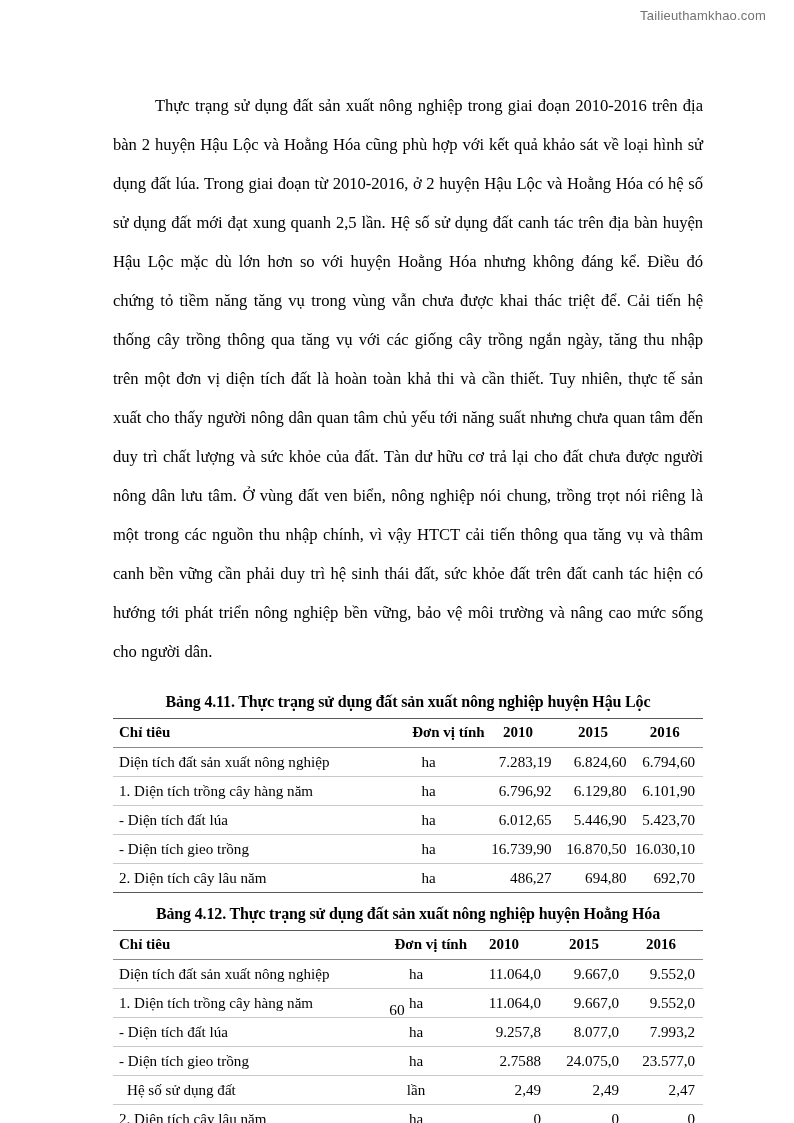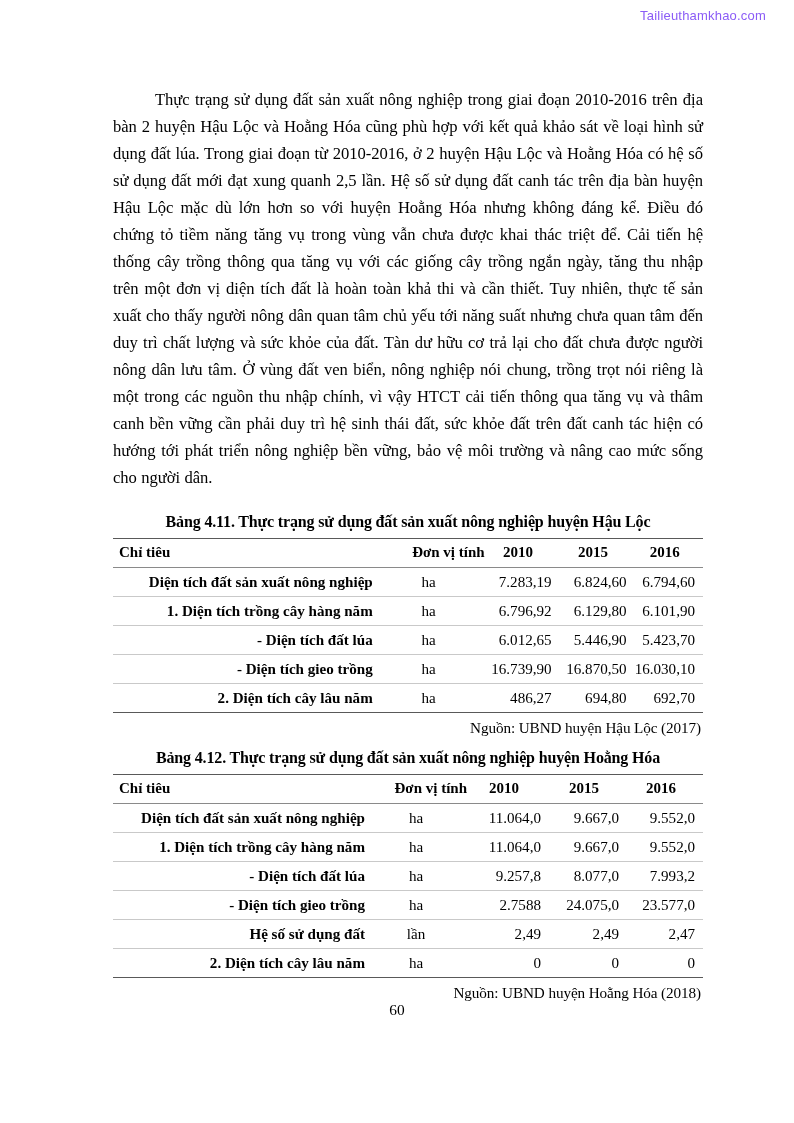--- a/index.html
+++ b/index.html
@@ -22,21 +22,21 @@
     background: #ffffff;
   }
 
   
   .watermark {
     position: absolute;
     top: 8px;
     right: 28px;
     font-family: "Liberation Sans", "DejaVu Sans", sans-serif;
     font-size: 13px;
-    color: #8b5cf6;
+    color: #737373;
     letter-spacing: 0.2px;
     white-space: nowrap;
   }
 
   
   .content {
     position: absolute;
     left: 113px;
     top: 86px;
     width: 590px;
@@ -47,21 +47,21 @@
     font-weight: bold;
     font-size: 15.5px;
     margin: 0 0 12px 0;
     padding-left: 2px;
     letter-spacing: -0.1px;
   }
 
   p.body-text {
     margin: 0;
     font-size: 16.6px;
-    line-height: 27px;
+    line-height: 39px;
     text-align: justify;
     text-indent: 42px;
     letter-spacing: -0.05px;
     word-spacing: 0.4px;
   }
 
   
   .table-block {
     margin-top: 22px;
   }
@@ -87,21 +87,21 @@
   }
   table.data-table tbody td {
     padding: 5.5px 0 5.5px 0;
     border-bottom: 0.7px solid #c9c9c9;
   }
   table.data-table tbody tr:last-child td {
     border-bottom: 1.6px solid #595959;
   }
 
   
-  .col-name  { text-align: right;  padding-left: 6px !important; font-weight: bold; }
+  .col-name  { text-align: left;  padding-left: 6px !important; }
   .col-unit  { text-align: center; }
   .col-num   { text-align: right; padding-right: 8px !important; }
   th.col-name { text-align: left; padding-left: 6px !important; }
   th.col-unit { text-align: right; }
   th.col-num  { text-align: center; padding-right: 8px !important; }
 
   .indent-row { padding-left: 14px !important; }
 
   
   .t411 col.c1 { width: 260px; }
@@ -198,21 +198,20 @@
           <tr>
             <td class="col-name">2. Diện tích cây lâu năm</td>
             <td class="col-unit">ha</td>
             <td class="col-num">486,27</td>
             <td class="col-num">694,80</td>
             <td class="col-num">692,70</td>
           </tr>
         </tbody>
       </table>
 
-      <div class="source-line">Nguồn: UBND huyện Hậu Lộc (2017)</div>
     </div>
 
     <div class="table-block" style="margin-top:12px;">
       <div class="table-caption">Bảng 4.12. Thực trạng sử dụng đất sản xuất nông nghiệp huyện Hoằng Hóa</div>
 
       <table class="data-table t412">
         <colgroup>
           <col class="c1">
             <col class="c2">
             <col class="c3">

